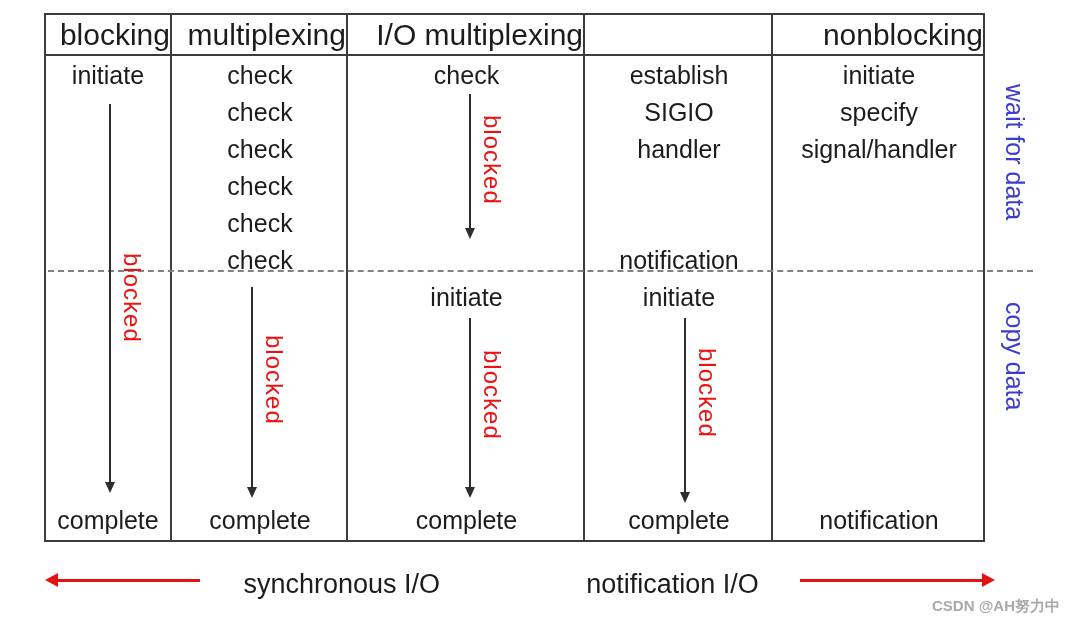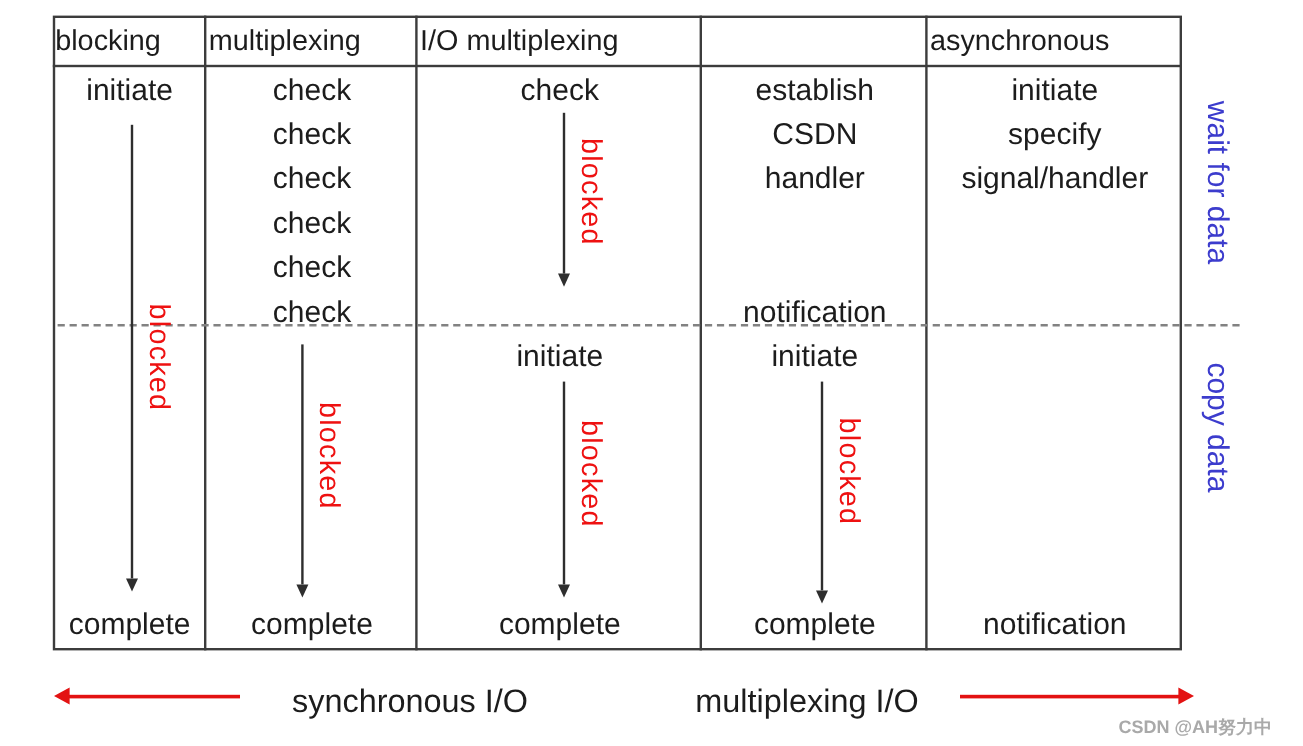--- a/index.html
+++ b/index.html
@@ -8,21 +8,21 @@
     font-family:"Liberation Sans", sans-serif;color:#1c1c1c;overflow:hidden;
   }
   .abs{position:absolute;}
   
   .tframe{border:2px solid #3c3c3c;box-sizing:border-box;}
   .hline{height:2px;background:#3c3c3c;}
   .vline{width:2px;background:#3c3c3c;}
   .dashline{height:0;border-top:2px dashed #828282;}
   
   .cell{height:32px;line-height:32px;font-size:25px;text-align:center;white-space:nowrap;}
-  .hdr{height:32px;line-height:32px;font-size:24px;text-align:left;white-space:nowrap;}
+  .hdr{height:32px;line-height:32px;font-size:30px;text-align:right;white-space:nowrap;}
   
   .varrow{width:2px;background:#2e2e2e;}
   .varrow::after{
     content:"";position:absolute;left:-4px;bottom:-11px;width:0;height:0;
     border-left:5px solid transparent;border-right:5px solid transparent;
     border-top:11px solid #2e2e2e;
   }
   
   .blocked{
     writing-mode:vertical-rl;color:#ee1111;font-size:24px;
@@ -58,21 +58,21 @@
   <div class="abs vline" style="left:170px;top:13px;height:529px;"></div>
   <div class="abs vline" style="left:346px;top:13px;height:529px;"></div>
   <div class="abs vline" style="left:583px;top:13px;height:529px;"></div>
   <div class="abs vline" style="left:771px;top:13px;height:529px;"></div>
 
   <div class="abs dashline" style="left:48px;top:270px;width:985px;"></div>
 
   <div class="abs hdr" style="left:46px;top:19px;width:124px;">blocking</div>
   <div class="abs hdr" style="left:174px;top:19px;width:172px;">multiplexing</div>
   <div class="abs hdr" style="left:350px;top:19px;width:233px;">I/O multiplexing</div>
-  <div class="abs hdr" style="left:775px;top:19px;width:208px;">asynchronous</div>
+  <div class="abs hdr" style="left:775px;top:19px;width:208px;">nonblocking</div>
 
   <div class="abs cell" style="left:46px;top:59px;width:124px;">initiate</div>
   <div class="abs varrow" style="left:109px;top:104px;height:378px;"></div>
   <div class="abs blocked" style="left:118px;top:253px;">blocked</div>
   <div class="abs cell" style="left:46px;top:504px;width:124px;">complete</div>
 
   <div class="abs cell" style="left:174px;top:59px;width:172px;">check</div>
   <div class="abs cell" style="left:174px;top:96px;width:172px;">check</div>
   <div class="abs cell" style="left:174px;top:133px;width:172px;">check</div>
   <div class="abs cell" style="left:174px;top:170px;width:172px;">check</div>
@@ -84,42 +84,42 @@
 
   <div class="abs cell" style="left:350px;top:59px;width:233px;">check</div>
   <div class="abs varrow" style="left:469px;top:94px;height:134px;"></div>
   <div class="abs blocked" style="left:478px;top:115px;">blocked</div>
   <div class="abs cell" style="left:350px;top:281px;width:233px;">initiate</div>
   <div class="abs varrow" style="left:469px;top:318px;height:169px;"></div>
   <div class="abs blocked" style="left:478px;top:350px;">blocked</div>
   <div class="abs cell" style="left:350px;top:504px;width:233px;">complete</div>
 
   <div class="abs cell" style="left:587px;top:59px;width:184px;">establish</div>
-  <div class="abs cell" style="left:587px;top:96px;width:184px;">CSDN</div>
+  <div class="abs cell" style="left:587px;top:96px;width:184px;">SIGIO</div>
   <div class="abs cell" style="left:587px;top:133px;width:184px;">handler</div>
   <div class="abs cell" style="left:587px;top:244px;width:184px;">notification</div>
   <div class="abs cell" style="left:587px;top:281px;width:184px;">initiate</div>
   <div class="abs varrow" style="left:684px;top:318px;height:174px;"></div>
   <div class="abs blocked" style="left:693px;top:348px;">blocked</div>
   <div class="abs cell" style="left:587px;top:504px;width:184px;">complete</div>
 
   <div class="abs cell" style="left:775px;top:59px;width:208px;">initiate</div>
   <div class="abs cell" style="left:775px;top:96px;width:208px;">specify</div>
   <div class="abs cell" style="left:775px;top:133px;width:208px;">signal/handler</div>
   <div class="abs cell" style="left:775px;top:504px;width:208px;">notification</div>
 
   <div class="abs phase" style="left:1000px;top:84px;">wait for data</div>
   <div class="abs phase" style="left:1000px;top:302px;">copy data</div>
 
   <div class="abs harrow" style="left:45px;top:573px;width:155px;">
     <div class="shaft" style="left:10px;right:0;"></div>
     <div class="head-left"></div>
   </div>
   <div class="abs axis-label" style="left:205px;top:567px;width:235px;text-align:right;">synchronous I/O</div>
-  <div class="abs axis-label" style="left:550px;top:567px;width:245px;">multiplexing I/O</div>
+  <div class="abs axis-label" style="left:550px;top:567px;width:245px;">notification I/O</div>
   <div class="abs harrow" style="left:800px;top:573px;width:195px;">
     <div class="shaft" style="left:0;right:10px;"></div>
     <div class="head-right"></div>
   </div>
 
   <div class="abs watermark" style="left:900px;top:597px;width:160px;font-weight:bold;">CSDN @AH努力中</div>
 
 </div>
 
 </body></html>

